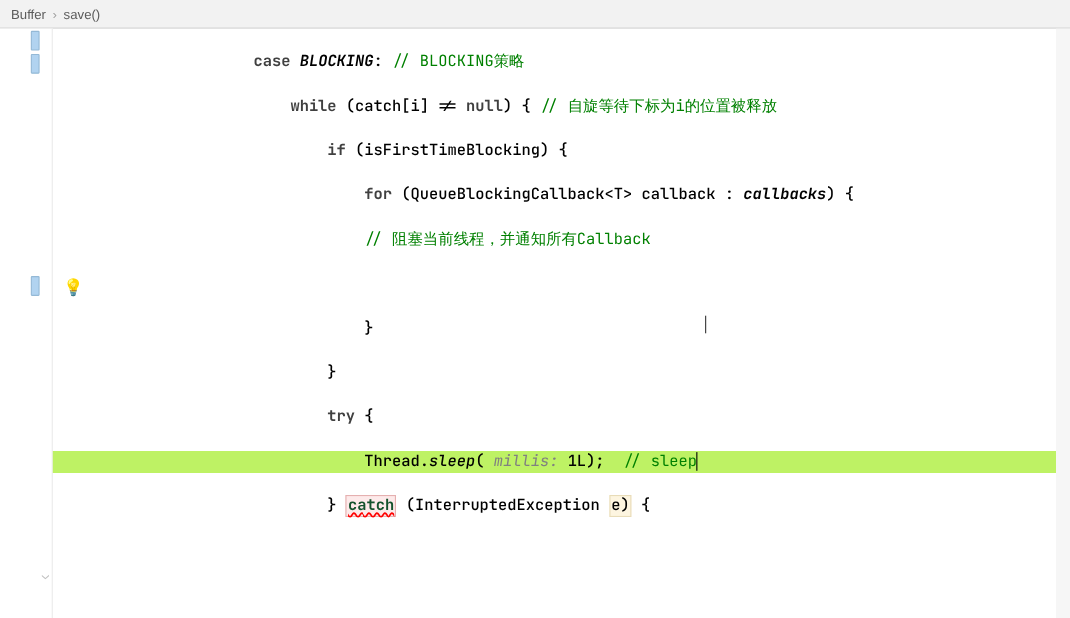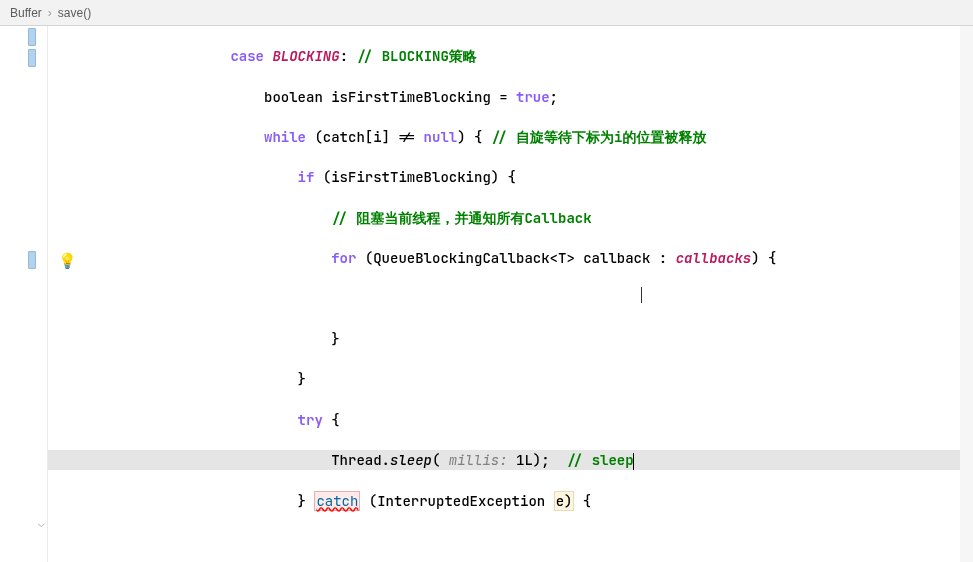--- a/index.html
+++ b/index.html
@@ -69,27 +69,27 @@
       line-height: 20.2px;
       padding-top: 0;
       color: #000000;
       font-weight: 500;
     }
     .line {
       height: 20.2px;
       padding-left: 6px;
     }
     .line.hl {
-      background: #e5e5e5;
+      background: #bef264;
     }
-    .kw { color: #8b5cf6; font-weight: bold; }
-    .const { color: #be185d; font-style: italic; font-weight: bold; }
-    .str-green { color: #008000; font-weight: bold; }
+    .kw { color: #404040; font-weight: bold; }
+    .const { color: #000000; font-style: italic; font-weight: bold; }
+    .str-green { color: #008000; font-weight: normal; }
     .param { color: #808080; font-style: italic; font-weight: normal; }
-    .err { color: #0369a1; font-weight: normal; text-decoration: wavy underline #ff0000; }
+    .err { color: #14532d; font-weight: bold; text-decoration: wavy underline #ff0000; }
     .boxed {
       background: #fdf5e0;
       border: 1px solid #e8dcb8;
       padding: 0 1px;
     }
     .boxed-err {
       background: #fdeaea;
       border: 1px solid #e5b0b0;
       padding: 0 1px;
     }
@@ -130,25 +130,24 @@
   <div class="gutter">
     <div class="gutter-tab" style="top: 2px;"></div>
     <div class="gutter-tab" style="top: 23px;"></div>
     <div class="gutter-tab" style="top: 225px;"></div>
     <span class="collapse-handle" style="top: 490px;">⌄</span>
   </div>
   <span class="bulb" style="top: 225px;">💡</span>
 
   <div class="code-area">
 <div class="line"><span>                     </span><span class="kw">case</span><span> </span><span class="const">BLOCKING</span><span>: </span><span class="str-green">// BLOCKING策略</span></div>
-<div class="line"><span>                         </span><span>boolean isFirstTimeBlocking = </span><span class="kw">true</span><span>;</span></div>
 <div class="line"><span>                         </span><span class="kw">while</span><span> (catch[i] != </span><span class="kw">null</span><span>) { </span><span class="str-green">// 自旋等待下标为i的位置被释放</span></div>
 <div class="line"><span>                             </span><span class="kw">if</span><span> (isFirstTimeBlocking) {</span></div>
+<div class="line"><span>                                 </span><span class="kw">for</span><span> (QueueBlockingCallback&lt;</span><span>T</span><span>&gt; callback : </span><span class="const">callbacks</span><span>) {</span></div>
 <div class="line"><span>                                 </span><span class="str-green">// 阻塞当前线程，并通知所有Callback</span></div>
-<div class="line"><span>                                 </span><span class="kw">for</span><span> (QueueBlockingCallback&lt;</span><span>T</span><span>&gt; callback : </span><span class="const">callbacks</span><span>) {</span></div>
 <div class="line"><span>                                     </span></div>
 <div class="line"><span>                                 </span><span>}</span></div>
 <div class="line"><span>                             </span><span>}</span></div>
 <div class="line"><span>                             </span><span class="kw">try</span><span> {</span></div>
 <div class="line hl"><span>                                 </span><span>Thread.</span><span class="method-italic">sleep</span><span>(</span><span class="param"> millis: </span><span>1L</span><span>); </span><span class="str-green"> // sleep</span><span class="caret"></span></div>
 <div class="line"><span>                             </span><span>} </span><span class="err boxed-err">catch</span><span> (InterruptedException </span><span class="boxed">e)</span><span> {</span></div>
 
 
 
 

